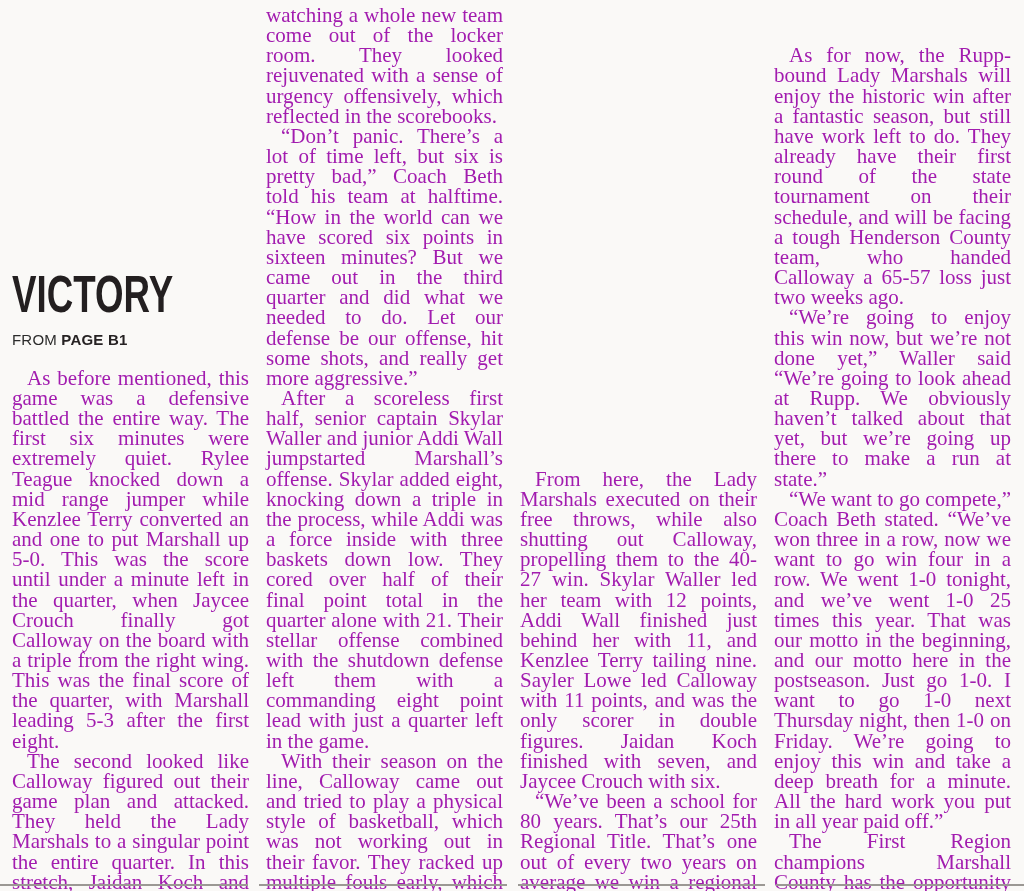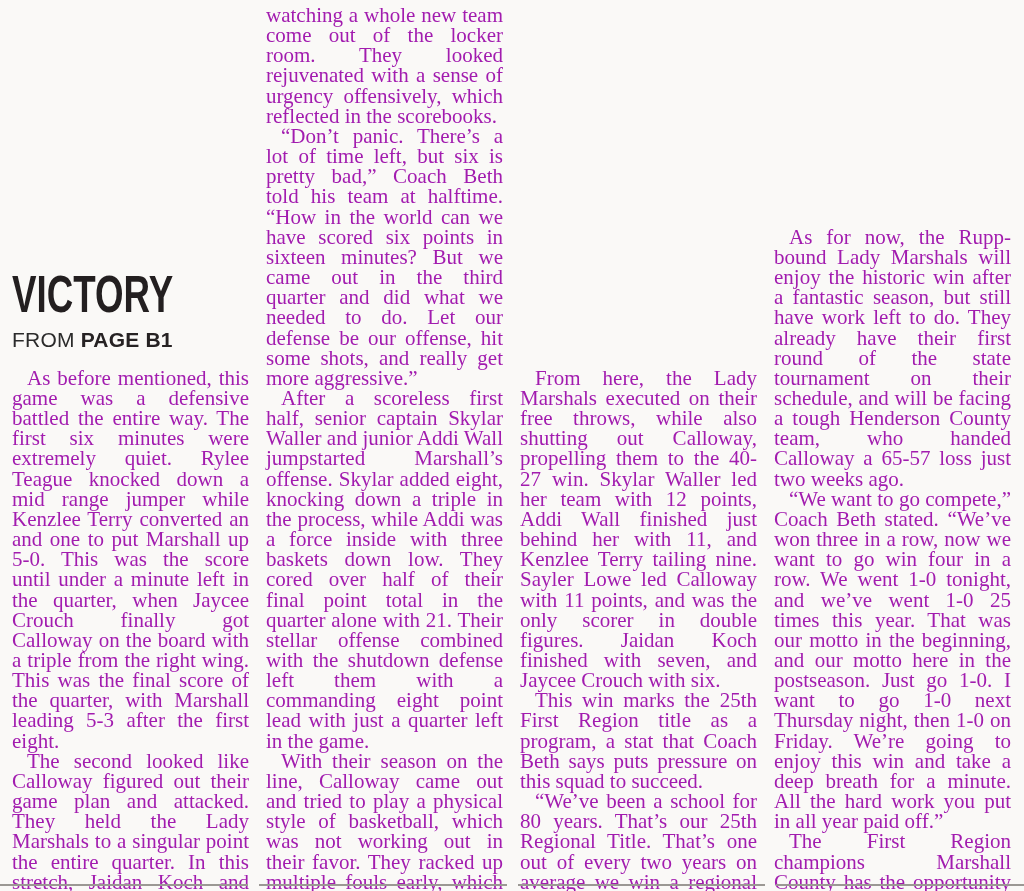--- a/index.html
+++ b/index.html
@@ -56,21 +56,21 @@
     font-size: 51px;
     letter-spacing: 0px;
     color: #231f20;
     transform: scaleX(0.72);
     transform-origin: 0 50%;
     white-space: nowrap;
   }
   .kicker {
     margin-top: 10px;
     font-family: "Liberation Sans", sans-serif;
-    font-size: 21px;
+    font-size: 15px;
     line-height: 20px;
     color: #2b2b2b;
     letter-spacing: 0.2px;
     white-space: nowrap;
   }
   .kicker .kicker-page {
     font-weight: 700;
     color: #262223;
   }
   .bottom-rule {
@@ -111,28 +111,28 @@
           <p class="para" lang="en">watching a whole new team come out of the locker room. They looked rejuvenated with a sense of urgency offensively, which reflected in the scorebooks.</p>
           <p class="para indent" lang="en">“Don’t panic. There’s a lot of time left, but six is pretty bad,” Coach Beth told his team at halftime. “How in the world can we have scored six points in sixteen minutes? But we came out in the third quarter and did what we needed to do. Let our defense be our offense, hit some shots, and really get more aggressive.”</p>
           <p class="para indent" lang="en">After a scoreless first half, senior captain Skylar Waller and junior Addi Wall jumpstarted Marshall’s offense. Skylar added eight, knocking down a triple in the process, while Addi was a force inside with three baskets down low. They cored over half of their final point total in the quarter alone with 21. Their stellar offense combined with the shutdown defense left them with a commanding eight point lead with just a quarter left in the game.</p>
           <p class="para indent" lang="en">With their season on the line, Calloway came out and tried to play a physical style of basketball, which was not working out in their favor. They racked up multiple fouls early, which put Marshall in the bonus with over half the quarter left, and left them in a prime position to score with what they excel at, free throws.</p>
         </div>
     </div>
 
     <div class="col">
       <div class="col-body">
           <p class="para indent" lang="en">From here, the Lady Marshals executed on their free throws, while also shutting out Calloway, propelling them to the 40-27 win. Skylar Waller led her team with 12 points, Addi Wall finished just behind her with 11, and Kenzlee Terry tailing nine. Sayler Lowe led Calloway with 11 points, and was the only scorer in double figures. Jaidan Koch finished with seven, and Jaycee Crouch with six.</p>
-          <p class="para indent" lang="en">This win marks the 25th First Region title as a program, a stat that Coach Beth says puts pressure on this squad to succeed.</p>
           <p class="para indent" lang="en">“We’ve been a school for 80 years. That’s our 25th Regional Title. That’s one out of every two years on average we win a regional championship. There’s a lot of pressure there, and a lot of expectations. We have those high expectations, and we met those goals tonight.”</p>
         </div>
     </div>
 
     <div class="col">
       <div class="col-body">
           <p class="para indent" lang="en">As for now, the Rupp-bound Lady Marshals will enjoy the historic win after a fantastic season, but still have work left to do. They already have their first round of the state tournament on their schedule, and will be facing a tough Henderson County team, who handed Calloway a 65-57 loss just two weeks ago.</p>
+          <p class="para indent" lang="en">“We’re going to enjoy this win now, but we’re not done yet,” Waller said “We’re going to look ahead at Rupp. We obviously haven’t talked about that yet, but we’re going up there to make a run at state.”</p>
           <p class="para indent" lang="en">“We want to go compete,” Coach Beth stated. “We’ve won three in a row, now we want to go win four in a row. We went 1-0 tonight, and we’ve went 1-0 25 times this year. That was our motto in the beginning, and our motto here in the postseason. Just go 1-0. I want to go 1-0 next Thursday night, then 1-0 on Friday. We’re going to enjoy this win and take a deep breath for a minute. All the hard work you put in all year paid off.”</p>
           <p class="para indent" lang="en">The First Region champions Marshall County has the opportunity to continue their success next Thursday at Rupp Arena, with their matchup against the Lady Colonels taking place at 6 p.m. ET in Lexington.</p>
         </div>
     </div>
 
   </div>
 
   <div class="bottom-rule">
     <div class="rule-seg"></div>
     <div class="rule-seg"></div>

